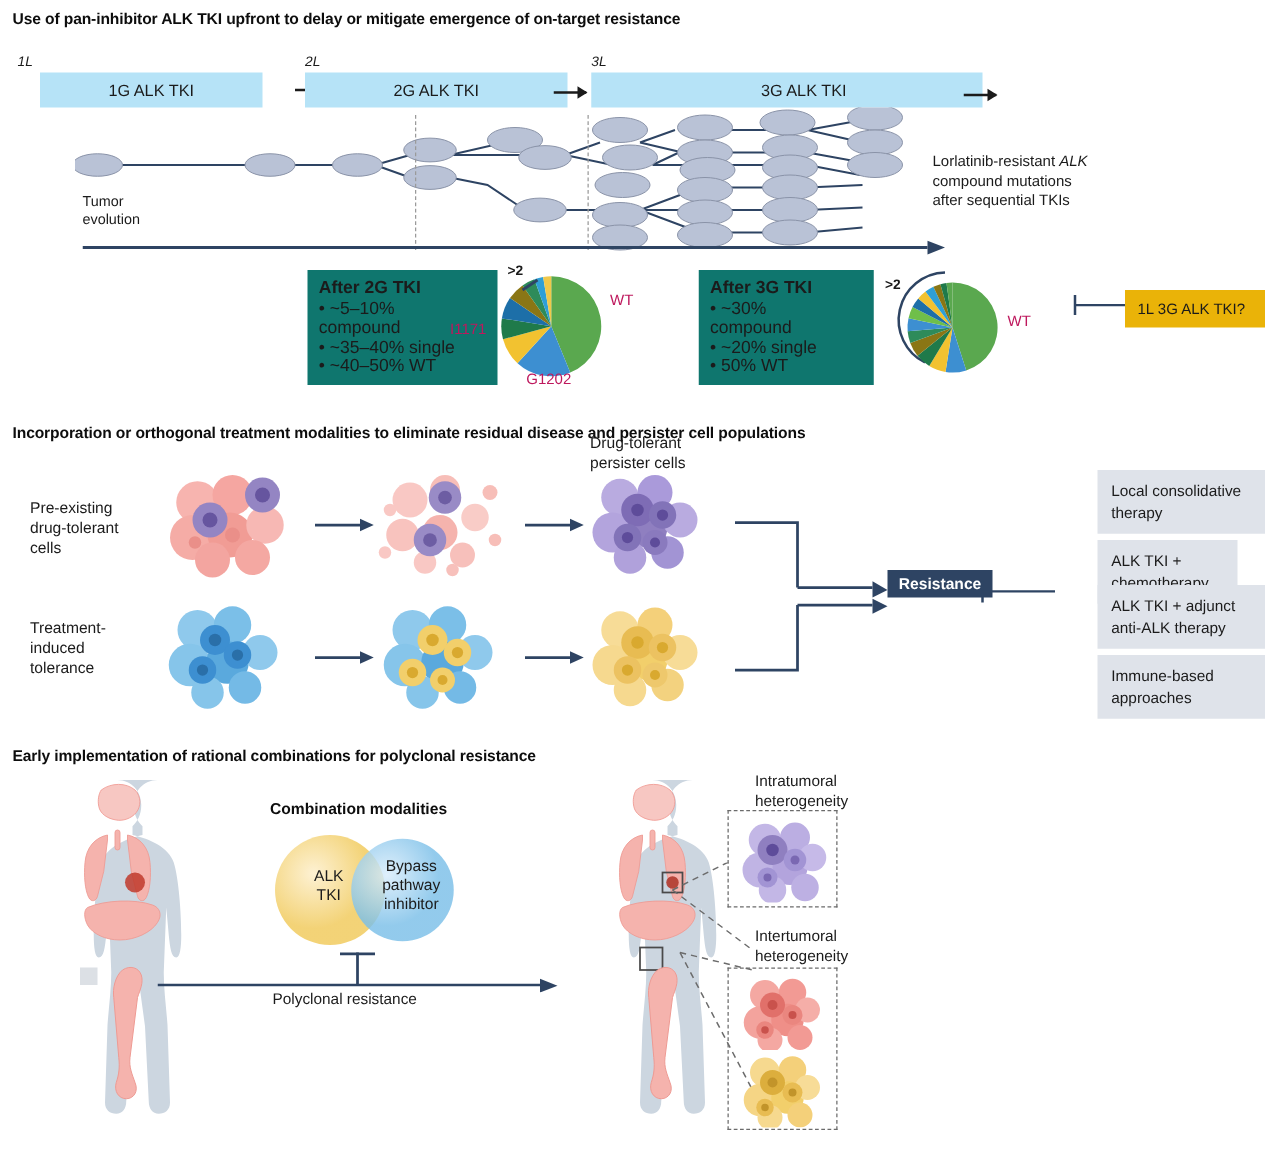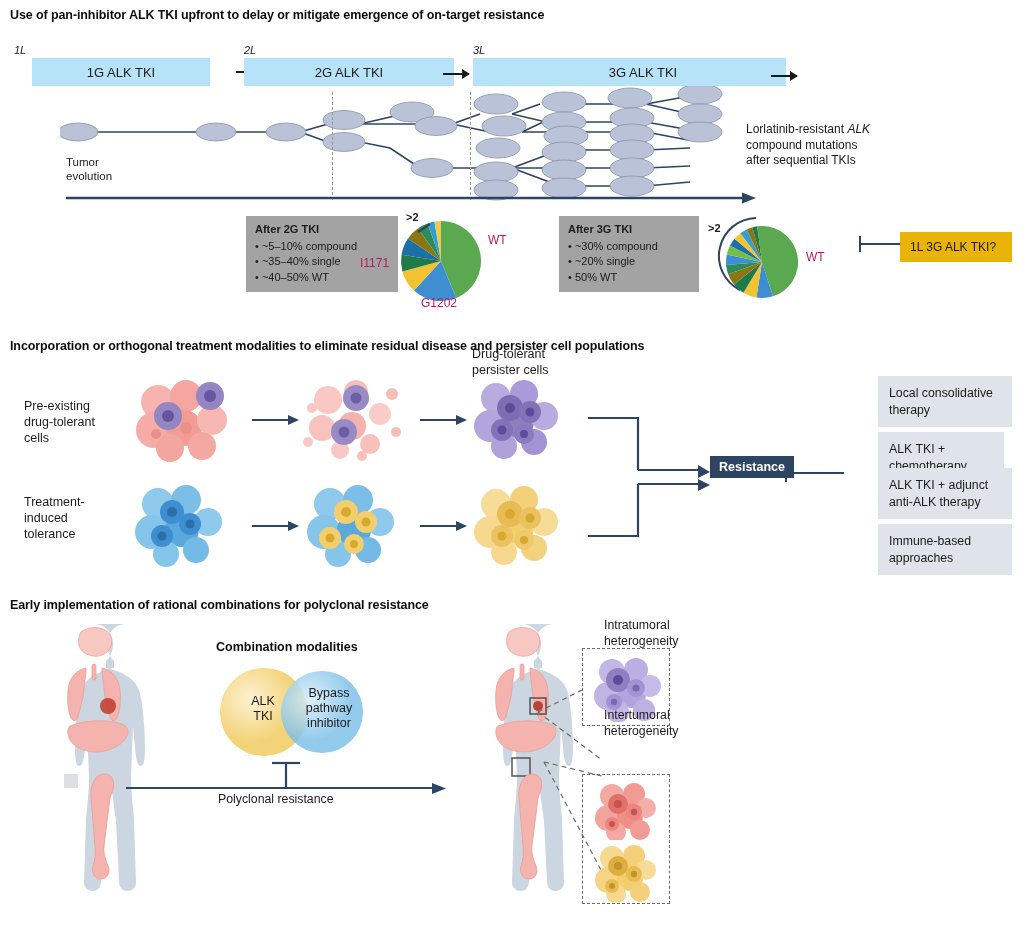--- a/index.html
+++ b/index.html
@@ -23,21 +23,21 @@
   }
   .arrow-r:after{
     content:"";position:absolute;right:-1px;top:-4px;
     border-left:8px solid #1b1b1b;border-top:5px solid transparent;border-bottom:5px solid transparent;
   }
   .vdash{border-left:1.5px dashed #9a9a9a;}
   .evo-caption{font-size:11.5px;line-height:14px;color:#1b1b1b;}
   .sidenote{font-size:12px;line-height:15.5px;color:#1b1b1b;}
   .sidenote i{font-style:italic;}
   .factbox{
-    background:#a3a3a3;font-size:11px;line-height:15.5px;color:#1b1b1b;
+    background:#0f766e;font-size:14px;line-height:15.5px;color:#1b1b1b;
     padding:6px 26px 7px 9px;box-sizing:border-box;
   }
   .factbox .hd{font-weight:bold;display:block;margin-bottom:1px;}
   .gt2{font-size:11px;font-weight:bold;color:#1b1b1b;}
   .pielbl{font-size:12px;color:#be185d;}
   .greybox{
     background:#eab308;font-size:12px;line-height:16px;color:#1b1b1b;
     padding:7px 10px;box-sizing:border-box;
   }
   
@@ -376,21 +376,21 @@
 <div class="abs resist-box" style="left:710px;top:456px;"><span>Resistance</span></div>
 <svg class="abs" style="left:784px;top:462px;" width="60" height="24">
   <line x1="2" y1="3" x2="2" y2="20" stroke="#2e4463" stroke-width="2"></line>
   <line x1="2" y1="11" x2="60" y2="11" stroke="#2e4463" stroke-width="1.8"></line>
 </svg>
 
 <div class="abs therapy" style="left:878px;top:376px;width:134px;">
   <div>Local consolidative</div>
   <div>therapy</div>
 </div>
-<div class="abs therapy" style="left:878px;top:432px;width:126px;">
+<div class="abs therapy" style="left:878px;top:432px;width:112px;">
   <div>ALK TKI + chemotherapy</div>
 </div>
 <div class="abs therapy" style="left:878px;top:468px;width:134px;">
   <div>ALK TKI + adjunct</div>
   <div>anti-ALK therapy</div>
 </div>
 <div class="abs therapy" style="left:878px;top:524px;width:134px;">
   <div>Immune-based</div>
   <div>approaches</div>
 </div>
@@ -501,21 +501,21 @@
     <circle cx="30" cy="60" r="11" fill="#c3b7e6"></circle>
     <circle cx="30" cy="28" r="12" fill="#8f7fc0"></circle>
       <circle cx="30" cy="28" r="5" fill="#5e4c9a"></circle>
     <circle cx="48" cy="36" r="9" fill="#a294d4"></circle>
       <circle cx="48" cy="36" r="3.6" fill="#7a68b2"></circle>
     <circle cx="26" cy="50" r="8" fill="#a294d4"></circle>
       <circle cx="26" cy="50" r="3.2" fill="#7a68b2"></circle>
   </g>
 </svg>
 
-<div class="abs het-title" style="left:604px;top:708px;">
+<div class="abs het-title" style="left:604px;top:742px;">
   <div>Intertumoral</div>
   <div>heterogeneity</div>
 </div>
 <div class="abs dashbox" style="left:582px;top:774px;width:88px;height:130px;"></div>
 <svg class="abs" style="left:588px;top:778px;" width="78" height="62">
   <g>
     <circle cx="24" cy="18" r="12" fill="#f4a8a2"></circle>
       <circle cx="46" cy="16" r="11" fill="#f29a94"></circle>
     <circle cx="20" cy="40" r="13" fill="#f3a39d"></circle>
       <circle cx="42" cy="38" r="13" fill="#ef8f88"></circle>

